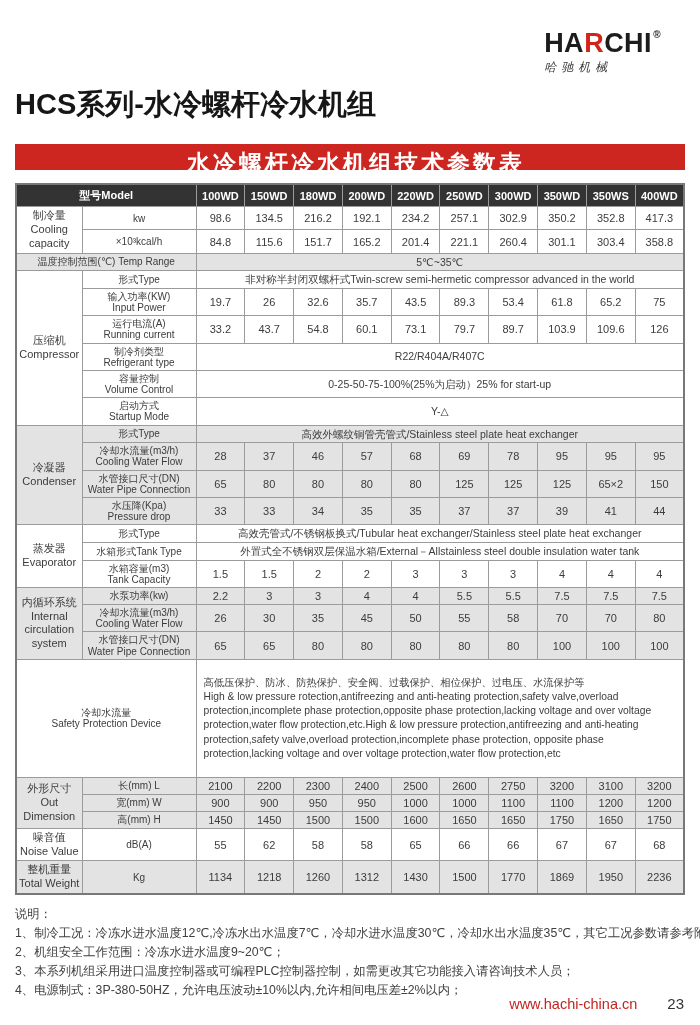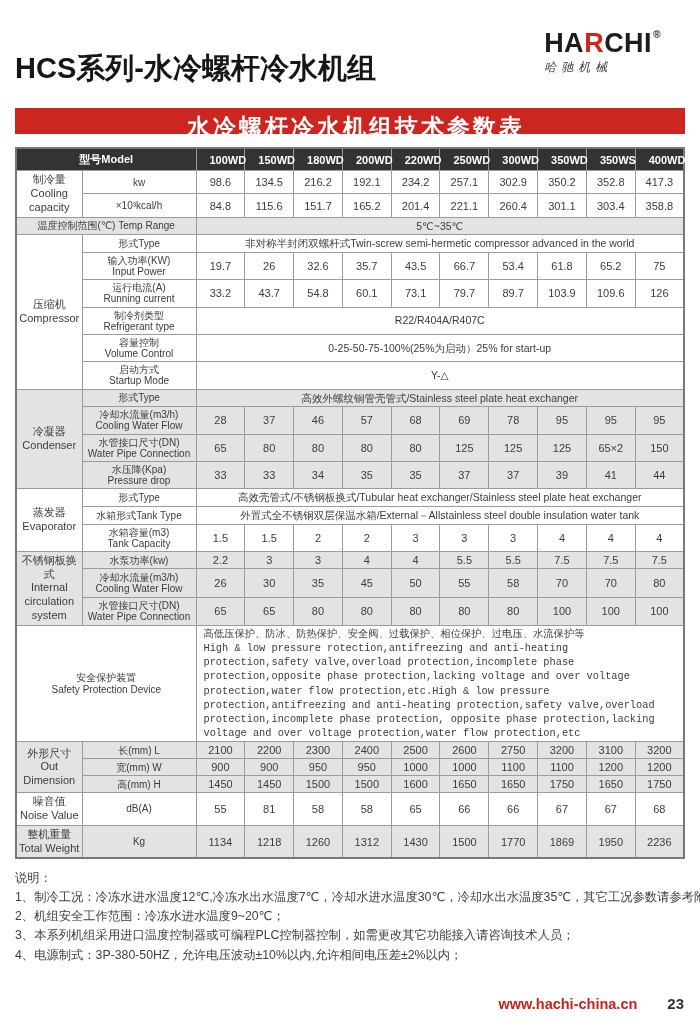--- a/index.html
+++ b/index.html
@@ -14,44 +14,44 @@
 
   
   .logo { position: absolute; top: 30px; right: 39px; text-align: left; line-height: 1; }
   .brand-line { font-size: 27px; font-weight: 900; color: #1c1c1c; letter-spacing: 0.5px; }
   .b-red { color: #d2241a; }
   .reg { font-size: 10px; vertical-align: 14px; margin-left: 1px; font-weight: bold; }
   .brand-cn { font-size: 12px; font-weight: normal; font-style: italic; letter-spacing: 5px;
               color: #3c3c3c; margin-top: 4px; padding-right: 2px; }
 
   
-  .title { padding-top: 52px; font-size: 29px; font-weight: bold; color: #161616; line-height: 1.15; }
+  .title { padding-top: 88px; font-size: 29px; font-weight: bold; color: #161616; line-height: 1.15; }
   .subtitle { font-size: 15px; color: #4f4f4f; margin-top: 3px; }
   .banner { margin-top: 23px; height: 26px; line-height: 38px; background: #cd251f;
             color: #ffffff; font-size: 23px; font-weight: bold; text-align: center; letter-spacing: 3px; padding-left: 12px; }
 
   
   table.spec { width: 100%; border-collapse: collapse; table-layout: fixed;
                margin-top: 13px; border: 2px solid #787878; }
   .spec th, .spec td { border: 1px solid #9b9b9b; text-align: center; vertical-align: middle;
                        padding: 2px 1px; background: #ffffff; }
-  .spec thead th { background: #333333; color: #ffffff; font-weight: bold; font-size: 11px; padding: 3px 13px; }
+  .spec thead th { background: #333333; color: #ffffff; font-weight: bold; font-size: 11px; padding: 3px 5px; }
   td.group { font-size: 11px; line-height: 1.25; }
   td.label { font-size: 10px; line-height: 1.12; margin-top: 8px; }
   td.val   { font-size: 11px; }
   td.span  { font-size: 10.5px; line-height: 1.2; }
-  td.span.left { text-align: left; padding: 1px 7px; font-size: 10.3px; line-height: 1.38; font-family: Liberation Mono, monospace; }
+  td.span.left { text-align: left; padding: 16px 7px; font-size: 10.3px; line-height: 1.38; }
   tr.shade td { background: #e3e3e3; }
 
   
   .notes { margin-top: 10px; font-size: 12.3px; color: #404040; line-height: 1.55; }
   .notes .note-line { white-space: nowrap; }
 
   
-  .footer { position: absolute; right: 16px; bottom: 12px; font-weight: bold; }
+  .footer { position: absolute; right: 16px; bottom: 12px; }
   .footer .url { color: #c5241e; font-size: 14.5px; }
   .footer .pageno { color: #333333; font-size: 15px; margin-left: 30px; }
 </style>
 </head>
 <body>
 
 <div class="page">
 
   <div class="logo">
     <div class="brand-line"><span>HA</span><span class="b-red">R</span><span>CHI</span><span class="reg">®</span></div>
@@ -146,21 +146,21 @@
         <tr>
           <td class="label">
             <div>输入功率(KW)</div>
             <div>Input Power</div>
           </td>
           <td class="val">19.7</td>
           <td class="val">26</td>
           <td class="val">32.6</td>
           <td class="val">35.7</td>
           <td class="val">43.5</td>
-          <td class="val">66.7</td>
+          <td class="val">89.3</td>
           <td class="val">53.4</td>
           <td class="val">61.8</td>
           <td class="val">65.2</td>
           <td class="val">75</td>
         </tr>
         <tr>
           <td class="label">
             <div>运行电流(A)</div>
             <div>Running current</div>
           </td>
@@ -281,21 +281,21 @@
           <td class="val">2</td>
           <td class="val">3</td>
           <td class="val">3</td>
           <td class="val">3</td>
           <td class="val">4</td>
           <td class="val">4</td>
           <td class="val">4</td>
         </tr>
         <tr class="shade">
           <td class="group" rowspan="3">
-            <div>不锈钢板换式</div>
+            <div>内循环系统</div>
             <div>Internal</div>
             <div>circulation</div>
             <div>system</div>
           </td>
           <td class="label">
             <div>水泵功率(kw)</div>
           </td>
           <td class="val">2.2</td>
           <td class="val">3</td>
           <td class="val">3</td>
@@ -334,21 +334,21 @@
           <td class="val">80</td>
           <td class="val">80</td>
           <td class="val">80</td>
           <td class="val">80</td>
           <td class="val">100</td>
           <td class="val">100</td>
           <td class="val">100</td>
         </tr>
         <tr>
           <td class="label" colspan="2">
-            <div>安全保护装置</div>
+            <div>冷却水流量</div>
             <div>Safety Protection Device</div>
           </td>
           <td class="span left" colspan="10">
             <div>高低压保护、防冰、防热保护、安全阀、过载保护、相位保护、过电压、水流保护等</div>
             <div>High &amp; low pressure rotection,antifreezing and anti-heating protection,safety valve,overload protection,incomplete phase protection,opposite phase protection,lacking voltage and over voltage protection,water flow protection,etc.High &amp; low pressure protection,antifreezing and anti-heating protection,safety valve,overload protection,incomplete phase protection, opposite phase protection,lacking voltage and over voltage protection,water flow protection,etc</div>
           </td>
         </tr>
         <tr class="shade">
           <td class="group" rowspan="3">
             <div>外形尺寸</div>
@@ -400,21 +400,21 @@
         </tr>
         <tr>
           <td class="group" rowspan="1">
             <div>噪音值</div>
             <div>Noise Value</div>
           </td>
           <td class="label">
             <div>dB(A)</div>
           </td>
           <td class="val">55</td>
-          <td class="val">81</td>
+          <td class="val">62</td>
           <td class="val">58</td>
           <td class="val">58</td>
           <td class="val">65</td>
           <td class="val">66</td>
           <td class="val">66</td>
           <td class="val">67</td>
           <td class="val">67</td>
           <td class="val">68</td>
         </tr>
         <tr class="shade">

